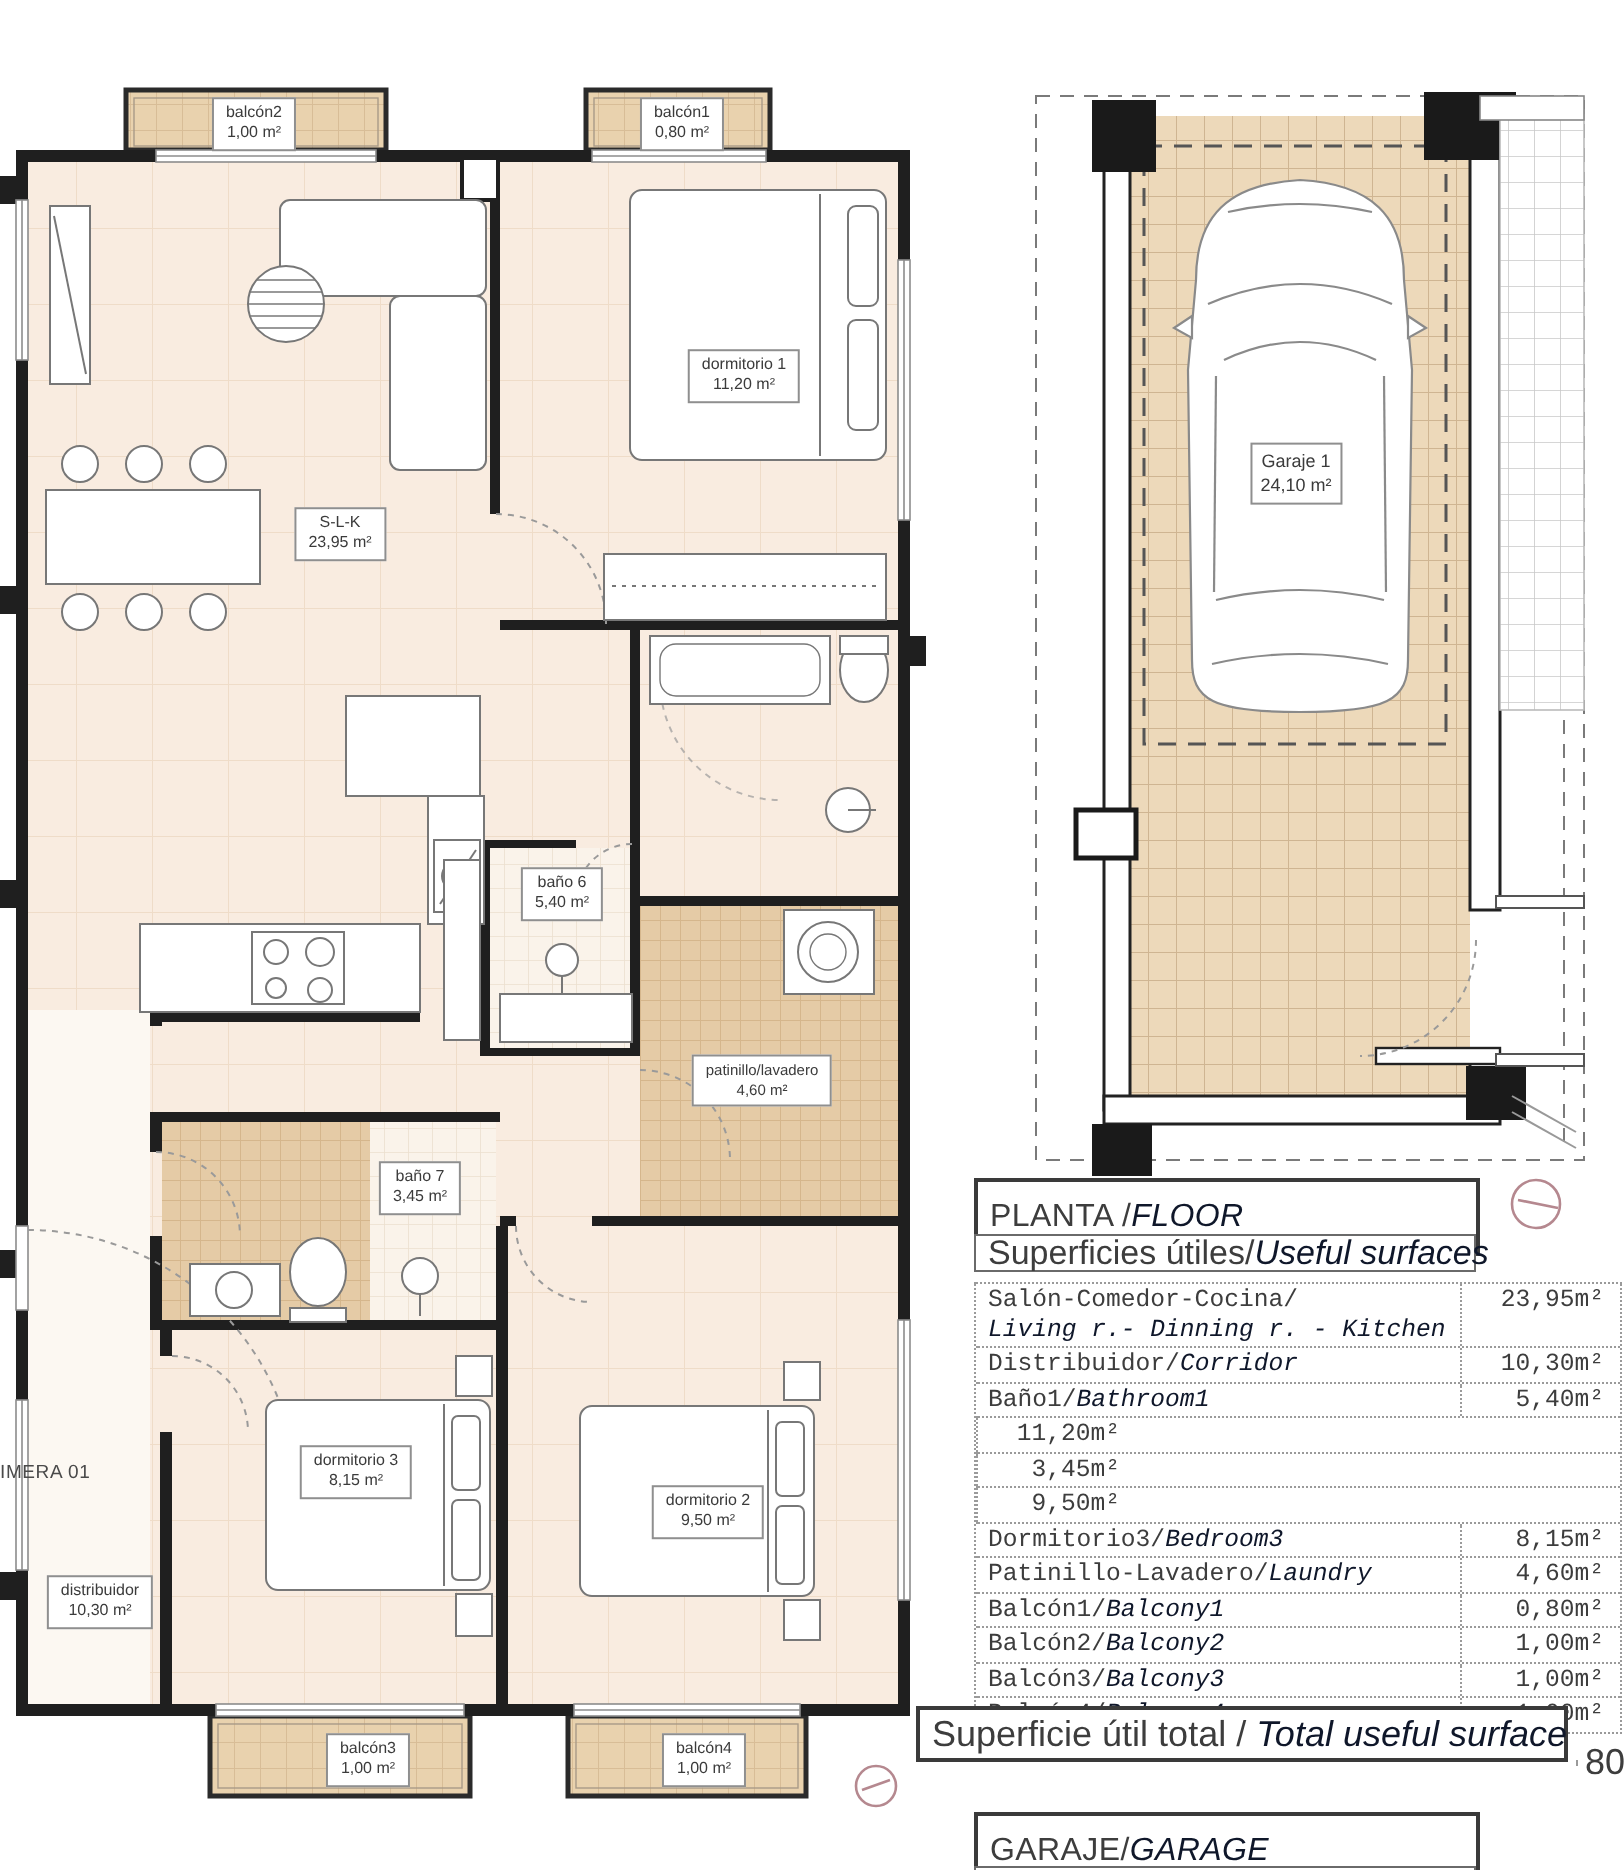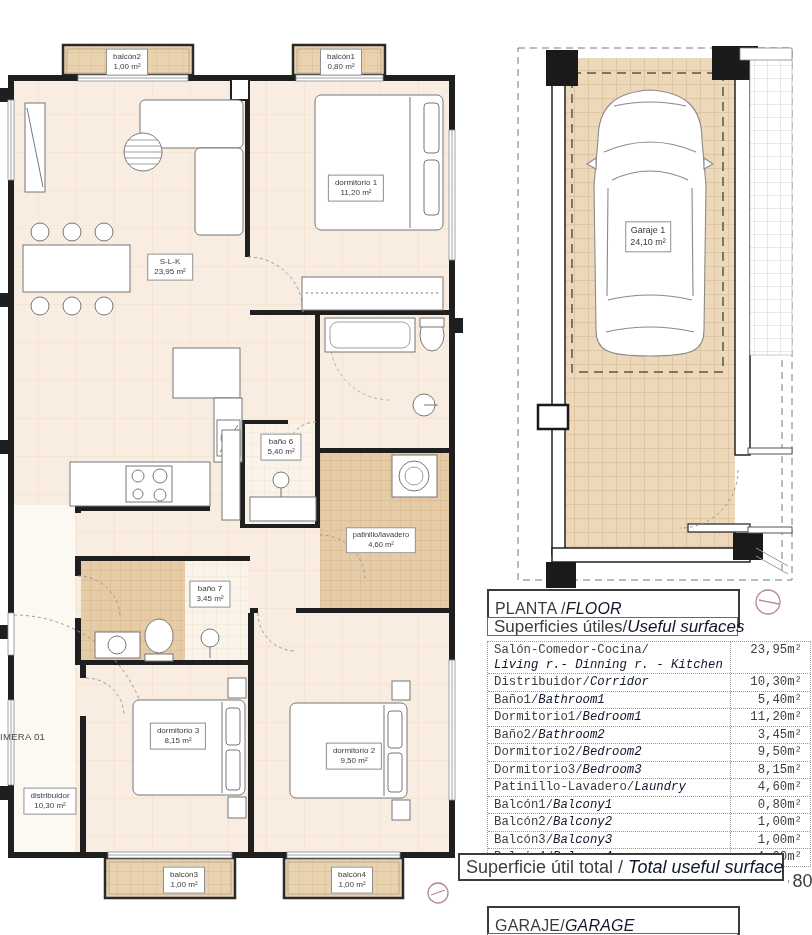--- a/index.html
+++ b/index.html
@@ -357,21 +357,21 @@
 </svg>
 
 <div class="rlabel" style="left:127px;top:62px">
       <span>balcón2</span>
       <span>1,00 m²</span>
     </div>
 <div class="rlabel" style="left:341px;top:62px">
       <span>balcón1</span>
       <span>0,80 m²</span>
     </div>
-<div class="rlabel" style="left:356px;top:188px">
+<div class="rlabel" style="left:372px;top:188px">
       <span>dormitorio 1</span>
       <span>11,20 m²</span>
     </div>
 <div class="rlabel" style="left:170px;top:267px">
       <span>S-L-K</span>
       <span>23,95 m²</span>
     </div>
 <div class="rlabel" style="left:281px;top:447px">
       <span>baño 6</span>
       <span>5,40 m²</span>
@@ -426,29 +426,26 @@
   </div>
   <div class="t-row">
         <div class="t-label"><span>Distribuidor/</span><span class="en">Corridor</span></div>
         <div class="t-value">10,30m²</div>
       </div>
   <div class="t-row">
         <div class="t-label"><span>Baño1/</span><span class="en">Bathroom1</span></div>
         <div class="t-value">5,40m²</div>
       </div>
   <div class="t-row">
-        <div class="t-label"><span>Dormitorio1/</span><span class="en">Bedroom1</span></div>
         <div class="t-value">11,20m²</div>
       </div>
   <div class="t-row">
-        <div class="t-label"><span>Baño2/</span><span class="en">Bathroom2</span></div>
         <div class="t-value">3,45m²</div>
       </div>
   <div class="t-row">
-        <div class="t-label"><span>Dormitorio2/</span><span class="en">Bedroom2</span></div>
         <div class="t-value">9,50m²</div>
       </div>
   <div class="t-row">
         <div class="t-label"><span>Dormitorio3/</span><span class="en">Bedroom3</span></div>
         <div class="t-value">8,15m²</div>
       </div>
   <div class="t-row">
         <div class="t-label"><span>Patinillo-Lavadero/</span><span class="en">Laundry</span></div>
         <div class="t-value">4,60m²</div>
       </div>

